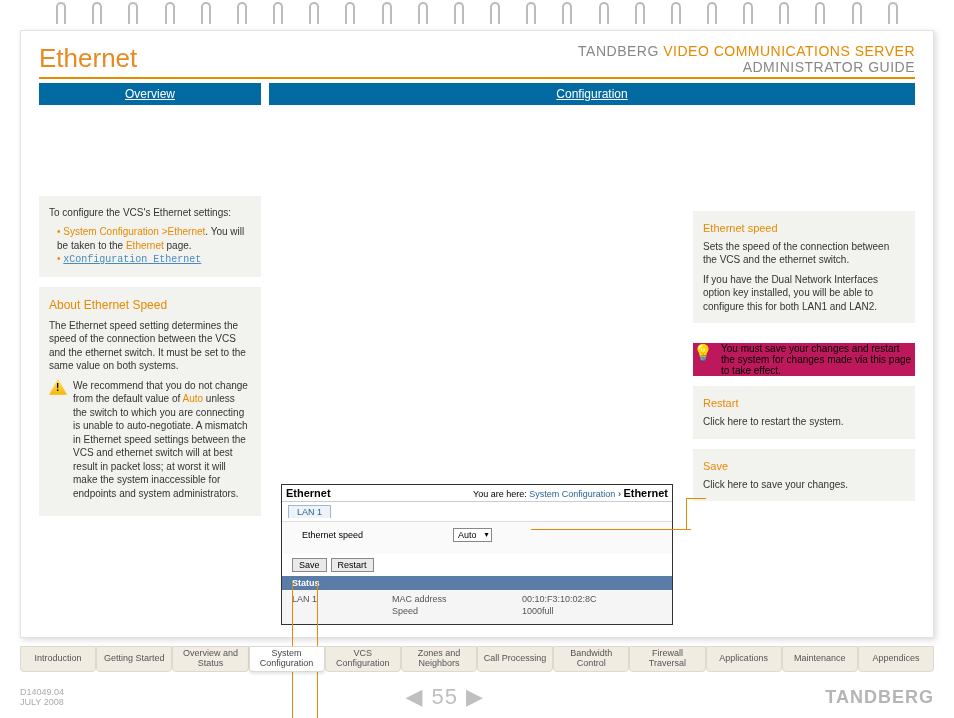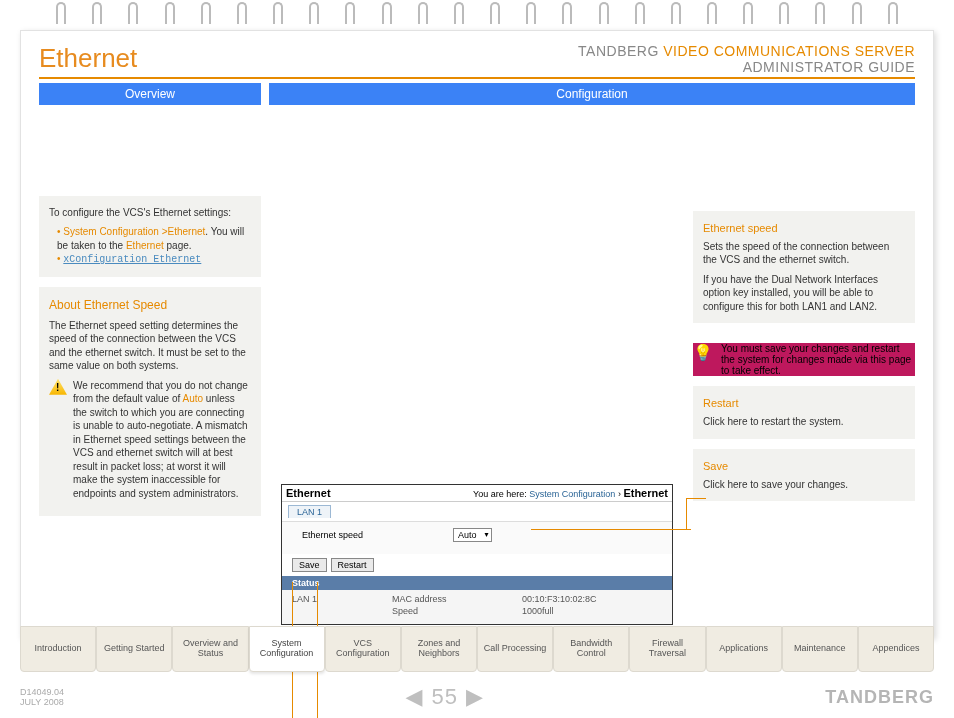--- a/index.html
+++ b/index.html
@@ -36,22 +36,22 @@
   .hdr {
     display: flex; justify-content: space-between; align-items: flex-start;
     border-bottom: 2px solid #e68a00;
     padding-bottom: 2px;
   }
   .hdr h1 { font-size: 26px; font-weight: normal; color: #e78b1f; }
   .hdr .right { text-align: right; font-size: 14px; color: #888; letter-spacing: .5px;}
   .hdr .right .orange { color: #e68a00; }
   .tabs-row { display: flex; margin-top: 4px; gap: 8px;}
   .tab {
-    flex: 1; background: #3b82f6; color: #fff; text-align: center;
-    font-size: 12px; padding: 4px 0;
+    flex: 1; background: #0369a1; color: #fff; text-align: center;
+    font-size: 12px; padding: 4px 0; text-decoration: underline;
   }
   .tab.ov { flex: 0 0 222px; }
   .content {
     position: relative;
     display: flex;
     gap: 10px;
     margin-top: 6px;
     height: 490px;
     align-items: center;
   }
@@ -87,21 +87,21 @@
   .ss-btn { border:1px solid #888; background:#eaeaea; padding:1px 6px; font-size:9px;}
   .ss-status { background: #5a7da8; color:#fff; padding:2px 10px; font-weight:bold; font-size:9px;}
   .ss-grid { display:grid; grid-template-columns: 80px 110px 1fr; padding: 4px 10px 8px 10px; gap:2px 20px; color:#555; background:#f5f5f5;}
   .col-right { width: 222px; display:flex; flex-direction:column; gap:10px;}
   .callout { background:#f2f2ef; padding:10px; font-size:10px; color:#333; line-height:1.35;}
   .callout h4 { color:#e68a00; font-weight:normal; font-size:11px; margin-bottom:4px;}
   .tip-row { display:flex; gap:8px; align-items:flex-start; background:#be185d; font-size:10px;}
   .bulb { width:20px; height:20px; flex:0 0 20px; position:relative;}
   .bulb::before { content:"💡"; font-size:16px; color:#f5c400;}
   .nav-tabs {
-    position: absolute; left: 20px; right: 20px; bottom: 46px; height: 46px;
+    position: absolute; left: 20px; right: 20px; bottom: 46px; height: 26px;
     display: flex; align-items: stretch;
   }
   .nav-tab {
     flex:1; background:#f0ece2; border:1px solid #ddd9cf; border-radius:0 0 4px 4px;
     font-size:9px; color:#555; text-align:center; display:flex; align-items:center; justify-content:center;
     padding: 0 2px; line-height:1.1;
   }
   .nav-tab.active { background:#fff; box-shadow: 0 2px 3px rgba(0,0,0,.1); color:#444;}
   .footer {
     position:absolute; left:20px; right:20px; bottom:8px;

